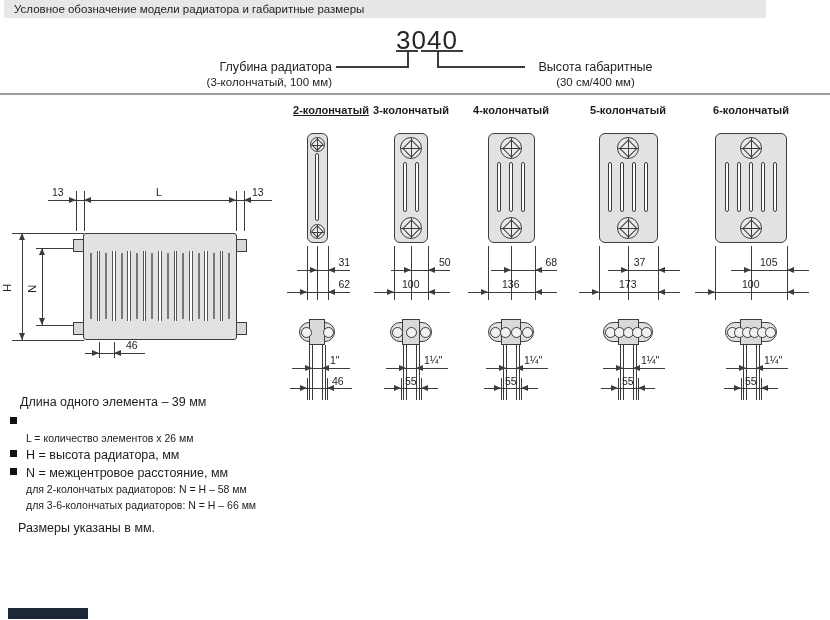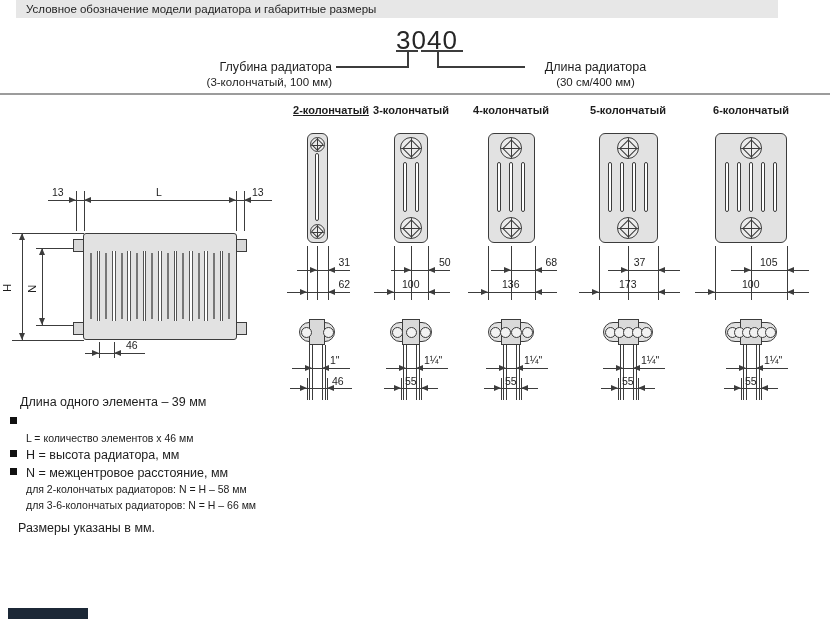--- a/index.html
+++ b/index.html
@@ -23,40 +23,40 @@
   .nipple{position:absolute;border:1px solid #3c3c3c;background:#d8d8d8;box-sizing:border-box;}
   .notes-main{position:absolute;font-size:12.5px;white-space:nowrap;line-height:1;}
   .notes-sub{position:absolute;font-size:10.5px;white-space:nowrap;line-height:1;}
   .bullet{position:absolute;width:7px;height:7px;background:#111;}
 </style>
 </head>
 <body>
 
 <div id="page">
 
-  <div class="abs" style="left:16px;top:0;width:762px;height:18px;background:#e7e7e7;">
+  <div class="abs" style="left:4px;top:0;width:762px;height:18px;background:#e7e7e7;">
     <div class="abs" style="left:10px;top:3px;font-size:11.5px;color:#1e1e1e;white-space:nowrap;">Условное обозначение модели радиатора и габаритные размеры</div>
   </div>
 
   <div class="abs" style="left:396px;top:25px;font-size:26px;letter-spacing:1px;color:#262626;">
     <span>3</span><span>040</span>
   </div>
   <div class="abs" style="left:396px;top:50px;width:22px;height:2px;background:#3c3c3c;"></div>
   <div class="abs" style="left:421px;top:50px;width:42px;height:2px;background:#3c3c3c;"></div>
   <div class="abs" style="left:407px;top:50px;width:2px;height:18px;background:#3c3c3c;"></div>
   <div class="abs" style="left:437px;top:50px;width:2px;height:18px;background:#3c3c3c;"></div>
   <div class="abs" style="left:336px;top:66px;width:73px;height:2px;background:#3c3c3c;"></div>
   <div class="abs" style="left:437px;top:66px;width:88px;height:2px;background:#3c3c3c;"></div>
 
   <div class="abs" style="left:150px;top:60px;width:182px;text-align:right;">
     <div style="font-size:12.5px;line-height:15px;">Глубина радиатора</div>
     <div style="font-size:11.5px;line-height:14px;">(3-колончатый, 100 мм)</div>
   </div>
   <div class="abs" style="left:533px;top:60px;width:125px;text-align:center;">
-    <div style="font-size:12.5px;line-height:15px;">Длина радиатора</div>
+    <div style="font-size:12.5px;line-height:15px;">Высота габаритные</div>
     <div style="font-size:11.5px;line-height:14px;">(30 см/400 мм)</div>
   </div>
 
   <div class="abs" style="left:0;top:93px;width:830px;height:2px;background:#9c9c9c;"></div>
 
   <div id="columns-area">
       <div class="colhead" style="left: 331px; top: 104px; text-decoration: underline;">2-колончатый</div>
       <div class="body-rect" style="left: 306.5px; top: 133px; width: 21px; height: 110px;"></div>
       <div class="plug" style="left: 309.5px; top: 137px; width: 15px; height: 15px;">
         <div class="hline" style="left: 0px; top: 6.5px; width: 15px;"></div>
@@ -349,21 +349,21 @@
 
     <div class="vline" style="left:99px;top:342px;height:16px;"></div>
     <div class="vline" style="left:114px;top:342px;height:16px;"></div>
     <div class="hline" style="left:85px;top:353px;width:60px;"></div>
     <div class="lbl" style="left:126px;top:340px;">46</div>
   </div>
 
   <div class="notes-main" style="left:20px;top:396px;">Длина одного элемента – 39 мм</div>
 
   <div class="bullet" style="left:10px;top:417px;"></div>
-  <div class="notes-sub" style="left:26px;top:433px;">L = количество элементов x 46 мм</div>
+  <div class="notes-sub" style="left:26px;top:433px;">L = количество элементов x 26 мм</div>
 
   <div class="bullet" style="left:10px;top:450px;"></div>
   <div class="notes-main" style="left:26px;top:449px;">H = высота радиатора, мм</div>
 
   <div class="bullet" style="left:10px;top:468px;"></div>
   <div class="notes-main" style="left:26px;top:467px;">N = межцентровое расстояние, мм</div>
   <div class="notes-sub" style="left:26px;top:484px;">для 2-колончатых радиаторов: N = H – 58 мм</div>
   <div class="notes-sub" style="left:26px;top:500px;">для 3-6-колончатых радиаторов: N = H – 66 мм</div>
 
   <div class="notes-main" style="left:18px;top:522px;">Размеры указаны в мм.</div>

